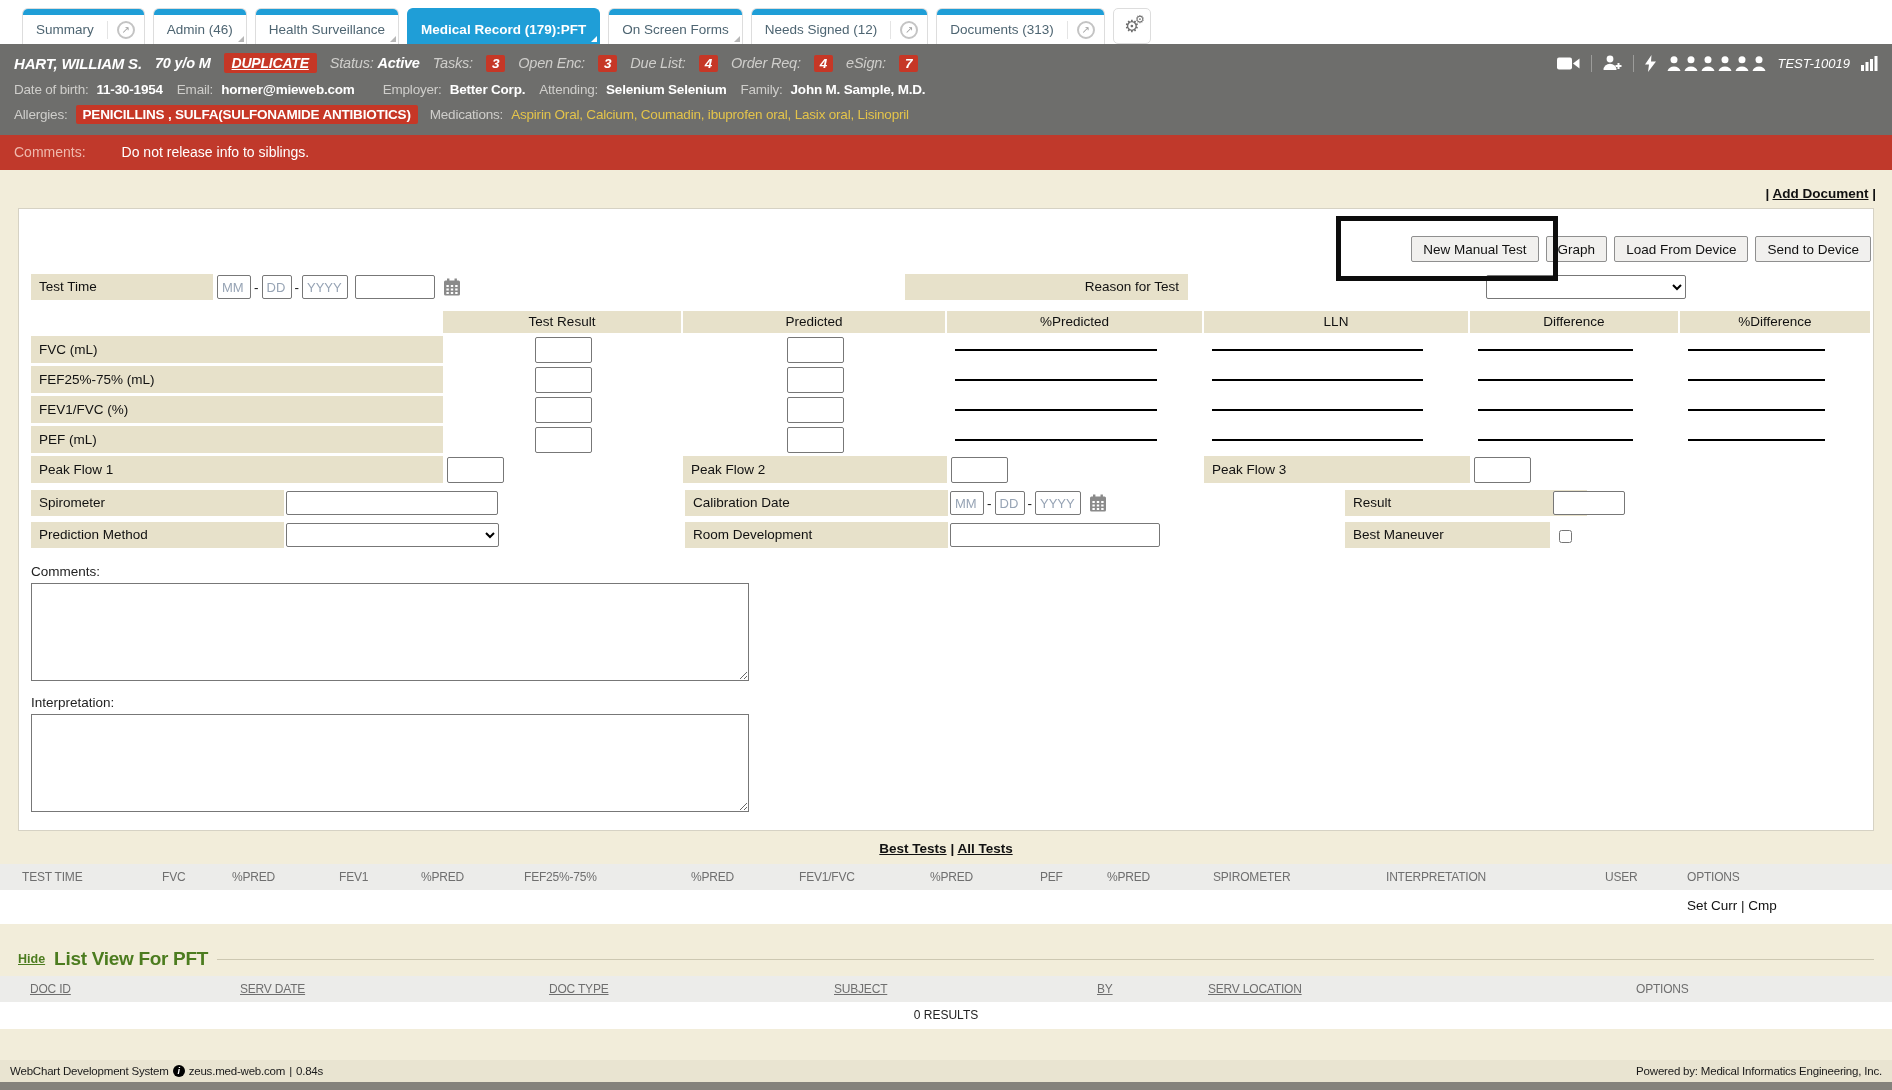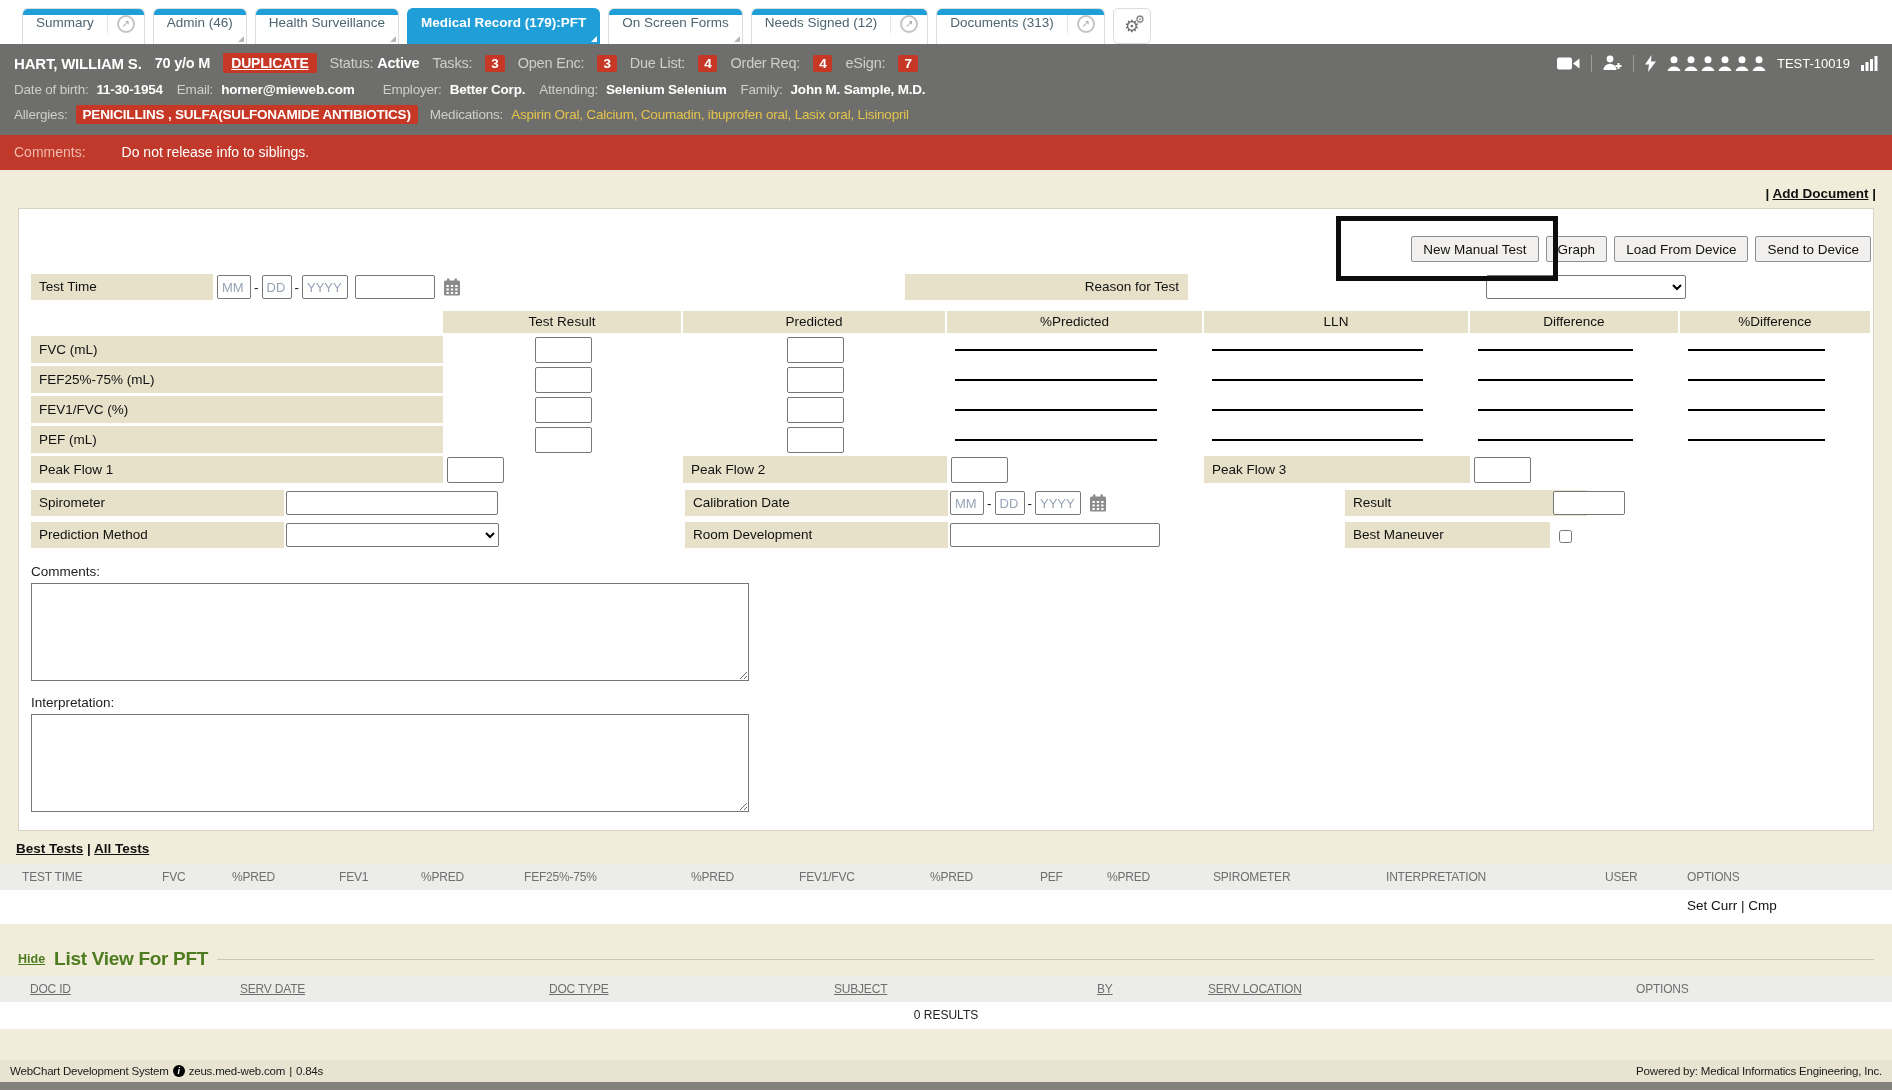--- a/index.html
+++ b/index.html
@@ -5,39 +5,39 @@
   * { box-sizing: border-box; }
   html,body { margin:0; padding:0; }
   body {
     width:1892px; height:1090px; position:relative; overflow:hidden;
     background:#f2edda; font-family:"Liberation Sans", sans-serif; color:#111;
   }
   a { cursor:pointer; }
 
   
   .tabbar { background:#fff; height:44px; padding:8px 0 0 22px; display:flex; align-items:flex-end; gap:8px; }
-  .tab { position:relative; display:flex; align-items:flex-start; height:36px; background:#fff;
+  .tab { position:relative; display:flex; align-items:center; height:36px; background:#fff;
          border:1px solid #ddd; border-bottom:none; border-radius:6px 6px 0 0; overflow:hidden; padding-top:6px; }
   .tab::before { content:""; position:absolute; top:0; left:0; right:0; height:6px; background:#1f9ed7; }
   .tab-seg { display:flex; align-items:center; padding:0 13px; font-size:13.5px; color:#4e6572; white-space:nowrap; }
   .icon-seg { border-left:1px solid #e4e4e4; padding:0 9px; display:flex; align-items:center; }
   .tab.active { background:#1f9ed7; border-color:#1f9ed7; }
   .tab.active .tab-seg { color:#fff; font-weight:bold; }
   .notch::after { content:""; position:absolute; right:2px; bottom:2px;
     border-style:solid; border-width:0 0 6px 6px; border-color:transparent transparent #b7b7b7 transparent; }
   .tab.active.notch::after { border-color:transparent transparent #fff transparent; }
   .circle-arrow { width:18px; height:18px; border:2px solid #c4c4c4; border-radius:50%;
     color:#9d9d9d; font-size:10px; line-height:1; display:flex; align-items:center; justify-content:center; }
   .gearbtn { height:36px; width:38px; border:1px solid #ddd; border-radius:5px; background:#fff;
     display:flex; align-items:center; justify-content:center; color:#6e6e6e; font-size:17px; position:relative; }
   .gearbtn .gear2 { position:absolute; font-size:11px; right:5px; top:4px; }
 
   
   .grayband { background:#6e6e6c; color:#fff; padding:5px 14px 7px; letter-spacing:-0.2px; }
-  .gb-row1 { display:flex; align-items:center; gap:13px; font-size:14.5px; padding:4px 0 5px; }
+  .gb-row1 { display:flex; align-items:center; gap:13px; font-size:14.5px; padding:4px 0 5px;font-style:italic; }
   .gb-row2, .gb-row3 { display:flex; align-items:center; gap:8px; font-size:13.5px; padding:4px 0; }
   .lbl { color:#cfcecb; }
   .val { color:#fff; font-weight:bold; }
   .pname { font-size:15px; font-weight:bold; }
   .badge { background:#c63726; color:#fff; font-weight:bold; padding:1px 6px; border-radius:2px; font-size:13.5px; }
   .dup { text-decoration:underline; padding:2px 8px; font-size:14px; }
   .gb-right { margin-left:auto; display:flex; align-items:center; gap:11px; }
   .vsep { width:1px; height:17px; background:#9c9c9a; }
   .persons { display:flex; gap:3px; align-items:flex-end; }
   .pid { font-size:13px; letter-spacing:0; }
@@ -88,21 +88,21 @@
   .peak-row .inputcell input { margin-left:4px; }
 
   .util-row { position:relative; height:28px; margin-bottom:4px; font-size:13.5px; }
   .u-lab { position:absolute; top:0; height:26px; line-height:26px; padding-left:8px; }
   .u-field { position:absolute; top:1px; display:flex; align-items:center; gap:3px; }
 
   .area-label { margin:14px 0 4px; font-size:13.5px; color:#222; }
   .comments-area, .interp-area { width:718px; height:98px; display:block; }
 
   
-  .besttests { text-align:left; padding:10px 16px 8px; font-size:13.5px; font-weight:bold; }
+  .besttests { text-align:center; padding:10px 16px 8px; font-size:13.5px; font-weight:bold; }
   .besttests a { color:#111; text-decoration:underline; }
   .res-header { background:#ececea; display:grid;
     grid-template-columns:140px 70px 107px 82px 103px 167px 108px 131px 110px 67px 106px 173px 219px 82px auto;
     padding:6px 0 6px 22px; font-size:12px; color:#6f6f6f; letter-spacing:-0.2px; }
   .res-row { background:#fff; height:34px; position:relative; }
   .setcurr { position:absolute; left:1687px; top:8px; font-size:13.5px;text-align:right; }
   .setcurr a { color:#111; text-decoration:none; }
 
   
   .lv-titlerow { display:flex; align-items:center; gap:9px; margin:24px 18px 6px; }

